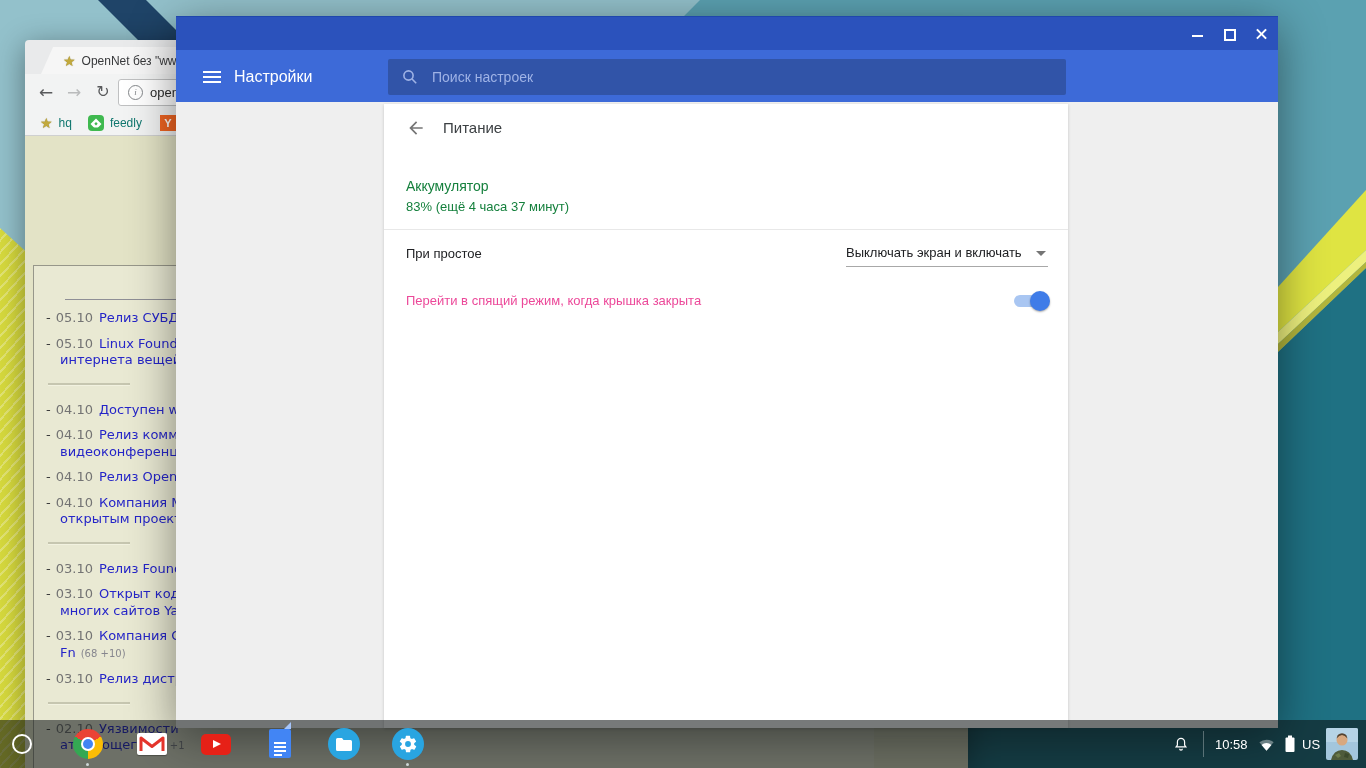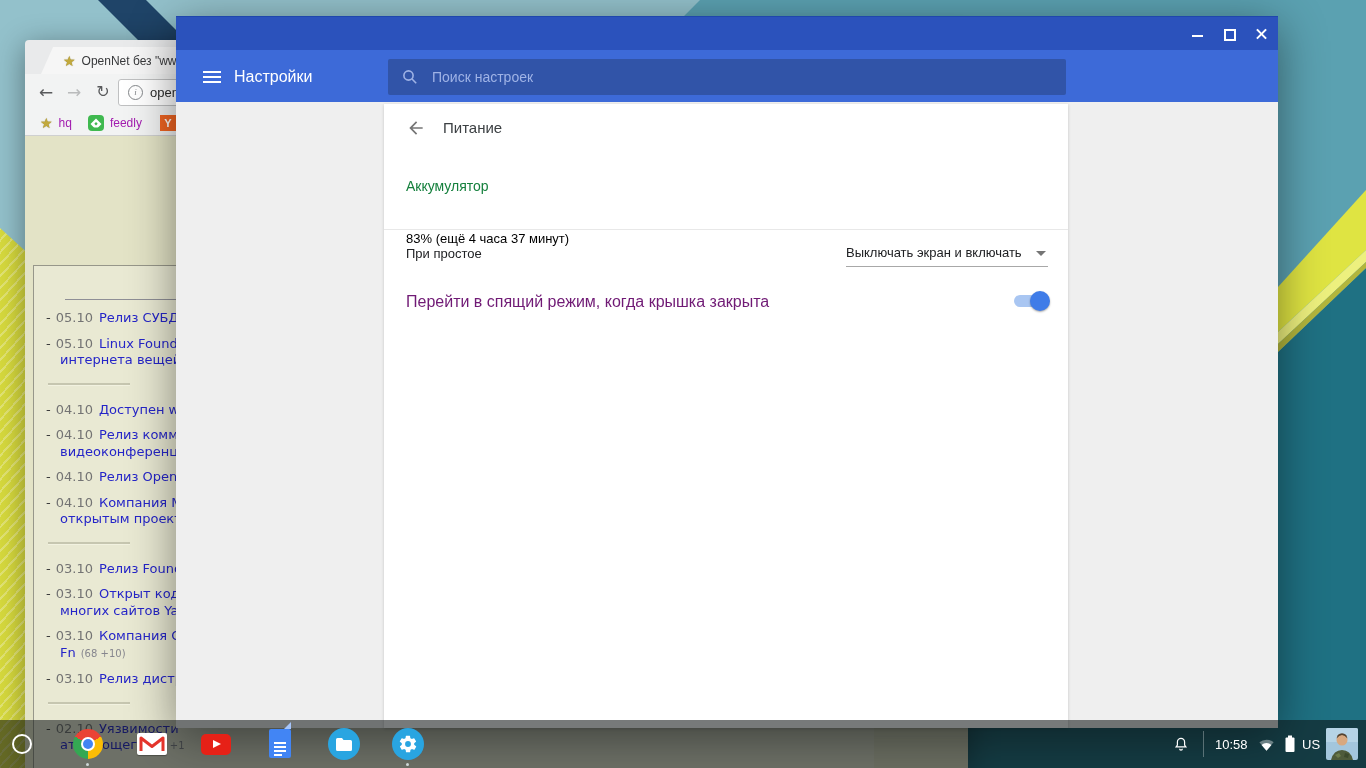--- a/index.html
+++ b/index.html
@@ -41,21 +41,21 @@
   .fwd{left:37px;color:#babbbc;}
   .reload{left:66px;color:#595a5c;font-size:16px;}
   .omnibox{position:absolute;left:93px;top:5px;width:700px;height:25px;background:#fff;
     border:1px solid #bfc0c1;border-radius:3px;display:flex;align-items:center;}
   .info-i{width:13px;height:13px;border:1px solid #84878a;border-radius:50%;margin:0 7px 0 9px;
     color:#84878a;font-size:9px;line-height:13px;text-align:center;font-family:"Liberation Serif",serif;font-style:italic;}
   .url{font-size:13px;color:#2b2b2b;}
   .bookmarks{position:absolute;left:0;top:70px;width:100%;height:25px;background:#f2f3f3;
     border-bottom:1px solid #cfd0d0;display:flex;align-items:center;}
   .bm-star{color:#c2a93c;font-size:14px;margin-left:15px;text-shadow:0 0 1px #7a6a1a;}
-  .bm-label{font-size:12px;color:#a21caf;margin:0 6px 0 6px;}
+  .bm-label{font-size:12px;color:#0f766e;margin:0 6px 0 6px;}
   .bm-feedly{width:16px;height:16px;border-radius:4px;background:#3fb94f;margin-left:10px;position:relative;}
   .bm-feedly svg{position:absolute;left:2px;top:3px;}
   .bm-hn{width:16px;height:16px;background:#f26522;margin-left:12px;color:#fff;font-size:11px;
     font-weight:bold;text-align:center;line-height:16px;}
   .page{position:absolute;left:0;top:96px;width:100%;height:632px;background:#e3e3c6;
     font-family:"DejaVu Sans",sans-serif;}
   .newsbox{position:absolute;left:8px;top:129px;width:840px;height:600px;background:#e9e9d3;
     border-top:1px solid #97978a;border-left:1px solid #97978a;}
   .newsbox-hr{position:absolute;left:31px;top:33px;width:520px;height:1px;background:#8f8f96;}
   .newslist{position:absolute;left:12px;top:44px;margin:0;padding:0;list-style:none;width:760px;}
@@ -88,30 +88,30 @@
   .s-search input{background:transparent;border:none;outline:none;color:#dfe7fb;font-size:14px;
     width:600px;font-family:"Liberation Sans",sans-serif;}
   .s-search input::placeholder{color:#9fb3e6;opacity:1;}
   .s-search svg{margin:0 12px 0 14px;}
   .card{position:absolute;left:208px;top:88px;width:684px;height:624px;background:#fff;
     box-shadow:0 1px 3px rgba(0,0,0,.18);}
   .row-head{position:absolute;left:0;top:0;width:100%;height:48px;}
   .back-arrow{position:absolute;left:22px;top:14px;width:20px;height:20px;cursor:pointer;}
   .page-title{position:absolute;left:59px;top:15px;font-size:15px;color:#3c4043;}
   .batt-label{position:absolute;left:22px;top:74px;font-size:14px;color:#15803d;}
-  .batt-status{position:absolute;left:22px;top:95px;font-size:13px;color:#000000;margin-top:32px;}
+  .batt-status{position:absolute;left:22px;top:95px;font-size:13px;color:#15803d;}
   .card-div{position:absolute;left:0;top:125px;width:100%;height:1px;background:#e8e8e8;}
   .idle-label{position:absolute;left:22px;top:142px;font-size:13px;color:#202124;}
   .dropdown{position:absolute;right:20px;top:136px;width:202px;height:26px;cursor:pointer;
     border-bottom:1px solid #a8a8a8;}
   .dd-text{position:absolute;left:0;top:5px;width:184px;overflow:hidden;white-space:nowrap;
     font-size:13px;color:#202124;}
   .dd-arrow{position:absolute;right:2px;top:11px;width:0;height:0;
     border-left:5px solid transparent;border-right:5px solid transparent;border-top:5px solid #757575;}
-  .lid-label{position:absolute;left:22px;top:189px;font-size:16px;color:#701a75;}
+  .lid-label{position:absolute;left:22px;top:189px;font-size:13px;color:#ec4899;}
   .toggle{position:absolute;right:18px;top:187px;width:36px;height:20px;cursor:pointer;}
   .toggle .track{position:absolute;left:0;top:4px;width:32px;height:12px;border-radius:7px;background:#a9c6f2;}
   .toggle .knob{position:absolute;right:0;top:0;width:20px;height:20px;border-radius:50%;
     background:#3f7ce8;box-shadow:0 1px 2px rgba(0,0,0,.35);}
 
   
   .shelf{left:0;top:720px;width:1366px;height:48px;background:rgba(12,18,18,.56);}
   .launcher{position:absolute;left:12px;top:734px;width:16px;height:16px;border:2px solid #fff;
     border-radius:50%;cursor:pointer;}
   .app{position:absolute;top:728px;width:32px;height:32px;cursor:pointer;}

